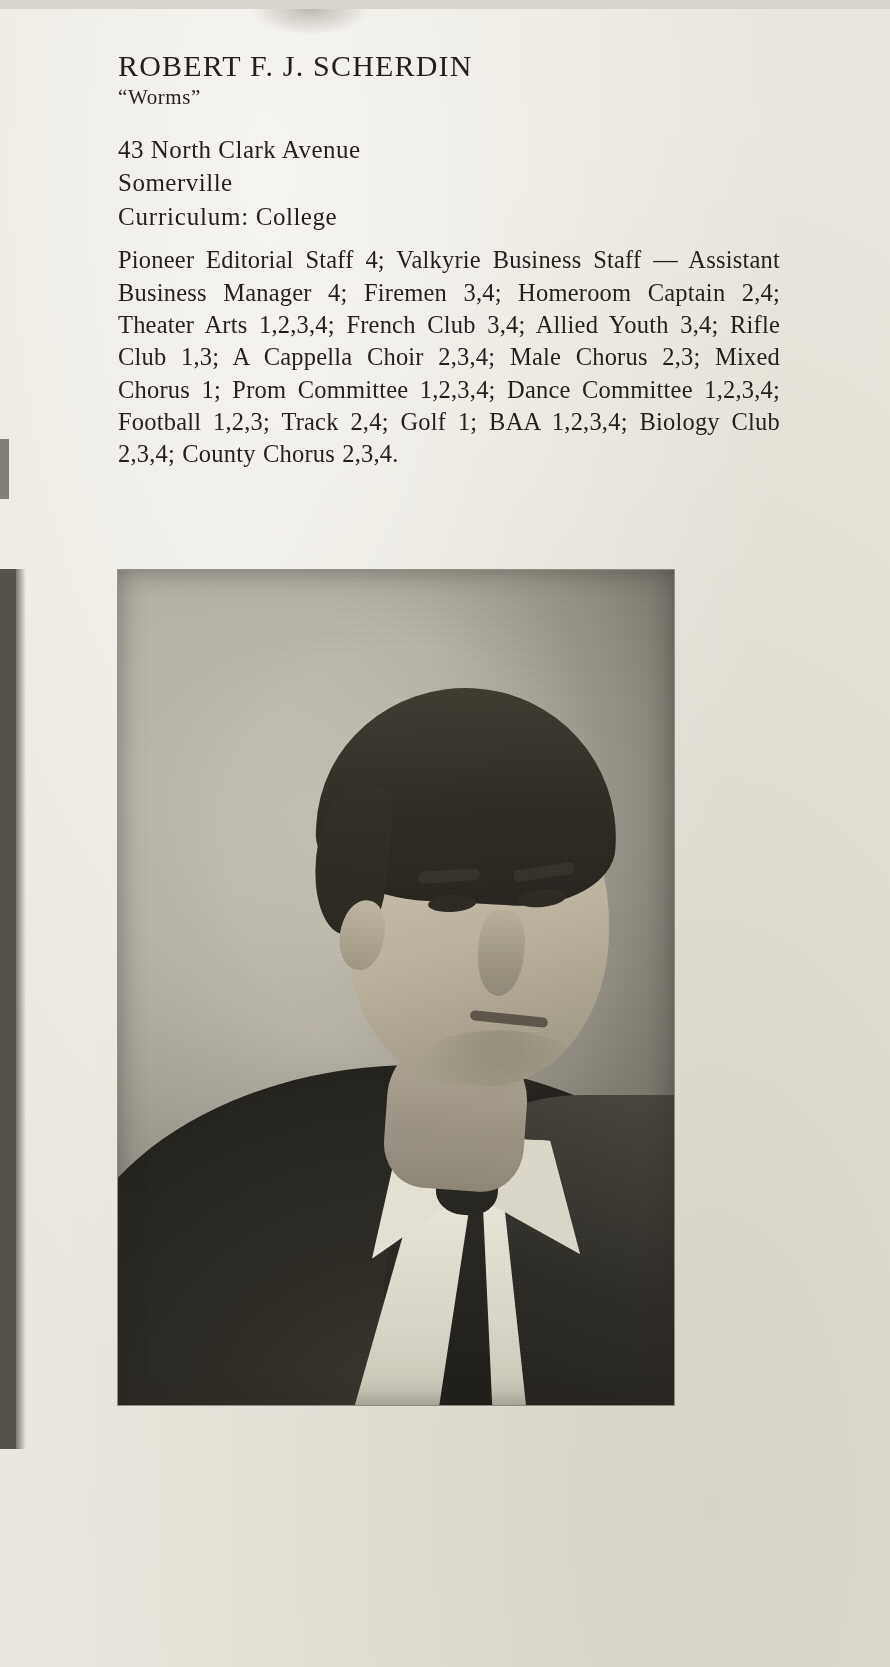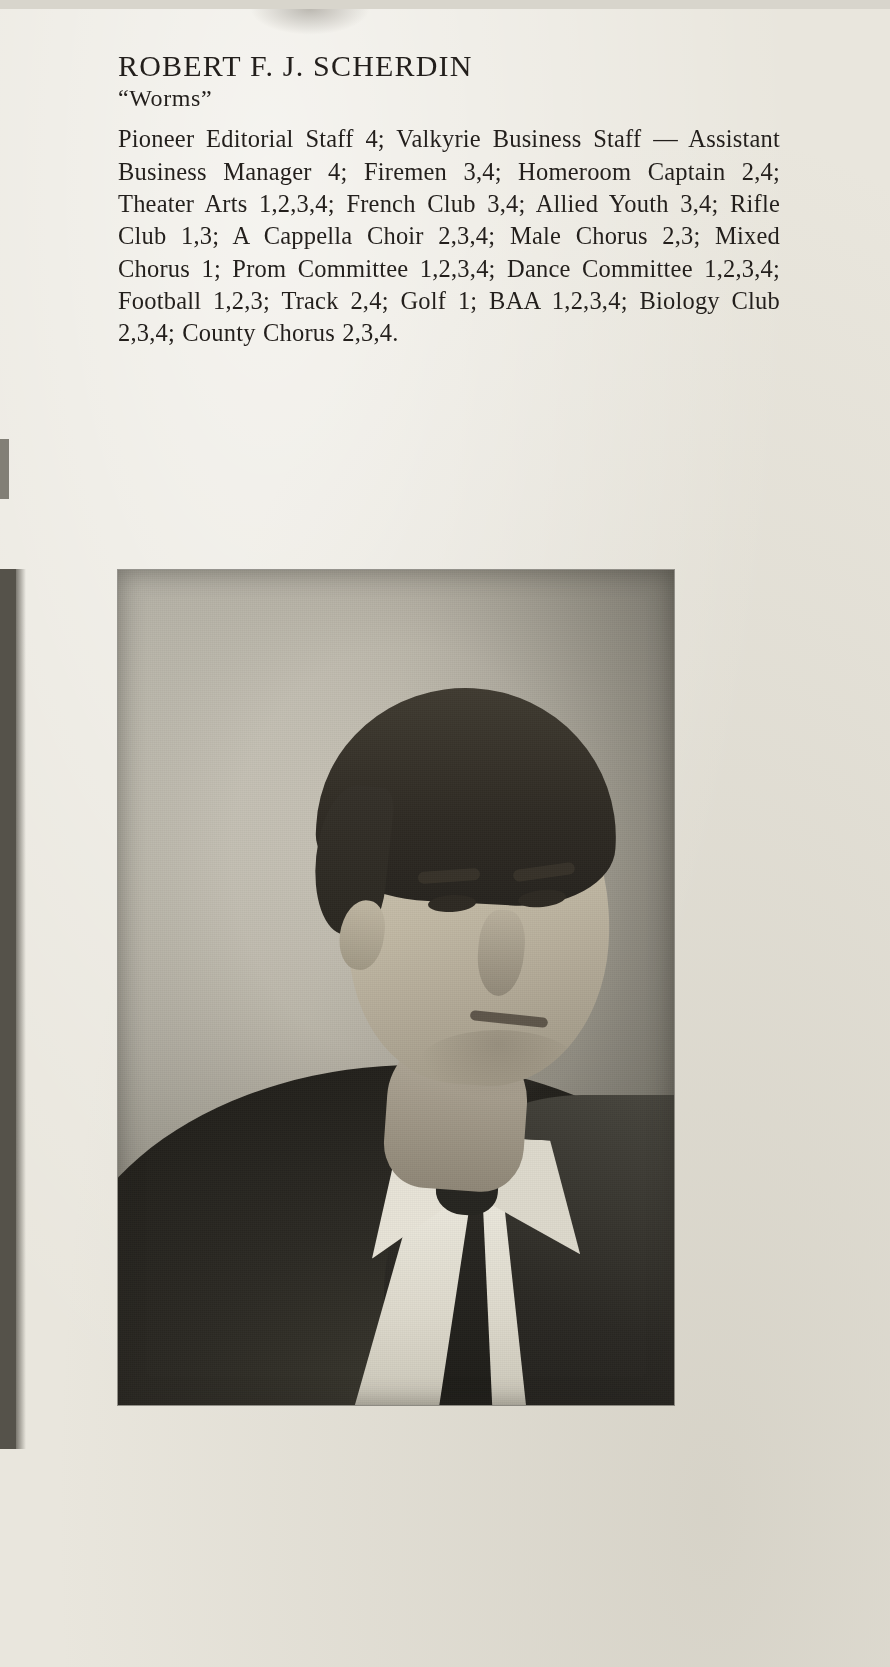--- a/index.html
+++ b/index.html
@@ -74,21 +74,21 @@
   }
 
   .name {
     font-size: 30px;
     letter-spacing: 1.2px;
     font-weight: 400;
     line-height: 1.12;
     white-space: nowrap;
   }
   .nickname {
-    font-size: 24px;
+    font-size: 21px;
     letter-spacing: 0.6px;
     line-height: 1.15;
     margin-top: 2px;
   }
 
   .addr-block {
     margin-top: 24px;
     font-size: 25px;
     line-height: 1.34;
     letter-spacing: 0.5px;
@@ -349,20 +349,28 @@
 
   <div class="top-smudge"></div>
   <div class="gutter-left-top"></div>
   <div class="gutter-left-main"></div>
   <div class="gutter-left-fade"></div>
 
   <div class="entry">
     <div class="name">ROBERT F. J. SCHERDIN</div>
     <div class="nickname">“Worms”</div>
 
+    <div class="addr-block">
+      <div class="addr-line">43 North Clark Avenue</div>
+      <div class="addr-line">Somerville</div>
+      <div class="curriculum">
+        <span class="cur-label">Curriculum:</span>
+        <span>College</span>
+      </div>
+    </div>
 
     <div class="activities">Pioneer Editorial Staff 4; Valkyrie Business Staff — Assistant Business Manager 4; Firemen 3,4; Homeroom Captain 2,4; Theater Arts 1,2,3,4; French Club 3,4; Allied Youth 3,4; Rifle Club 1,3; A Cappella Choir 2,3,4; Male Chorus 2,3; Mixed Chorus 1; Prom Committee 1,2,3,4; Dance Committee 1,2,3,4; Football 1,2,3; Track 2,4; Golf 1; BAA 1,2,3,4; Biology Club 2,3,4; County Chorus 2,3,4.</div>
   </div>
 
   <div class="portrait-frame">
     <div class="portrait">
       <div class="bg-shade"></div>
       <div class="suit"></div>
       <div class="suit-right"></div>
       <div class="shirt"></div>

